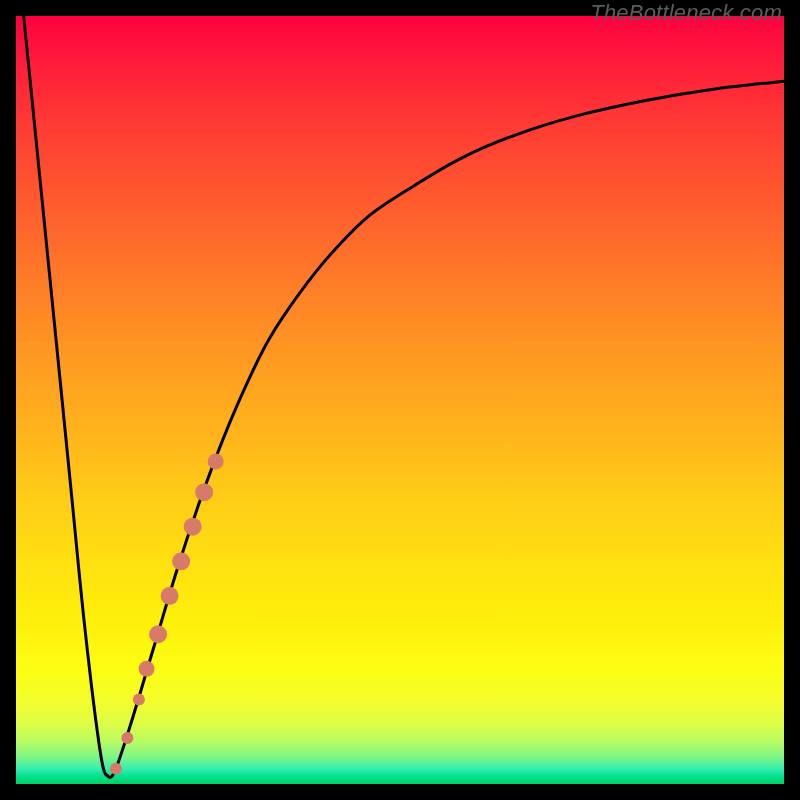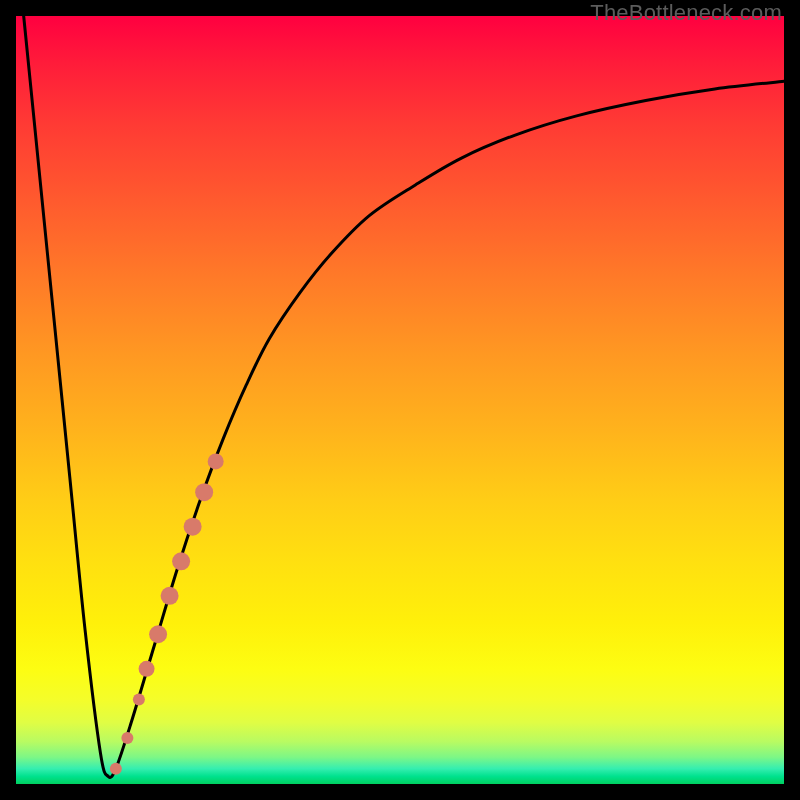--- a/index.html
+++ b/index.html
@@ -9,20 +9,21 @@
     height: 800px;
     overflow: hidden;
     background: #000;
     font-family: Arial, Helvetica, sans-serif;
   }
   .outer {
     position: relative;
     width: 800px;
     height: 800px;
     background: #000;
+    font-style: italic;
   }
   .plot {
     position: absolute;
     left: 16px;
     top: 16px;
     width: 768px;
     height: 768px;
     
     background: linear-gradient(
       to bottom,

